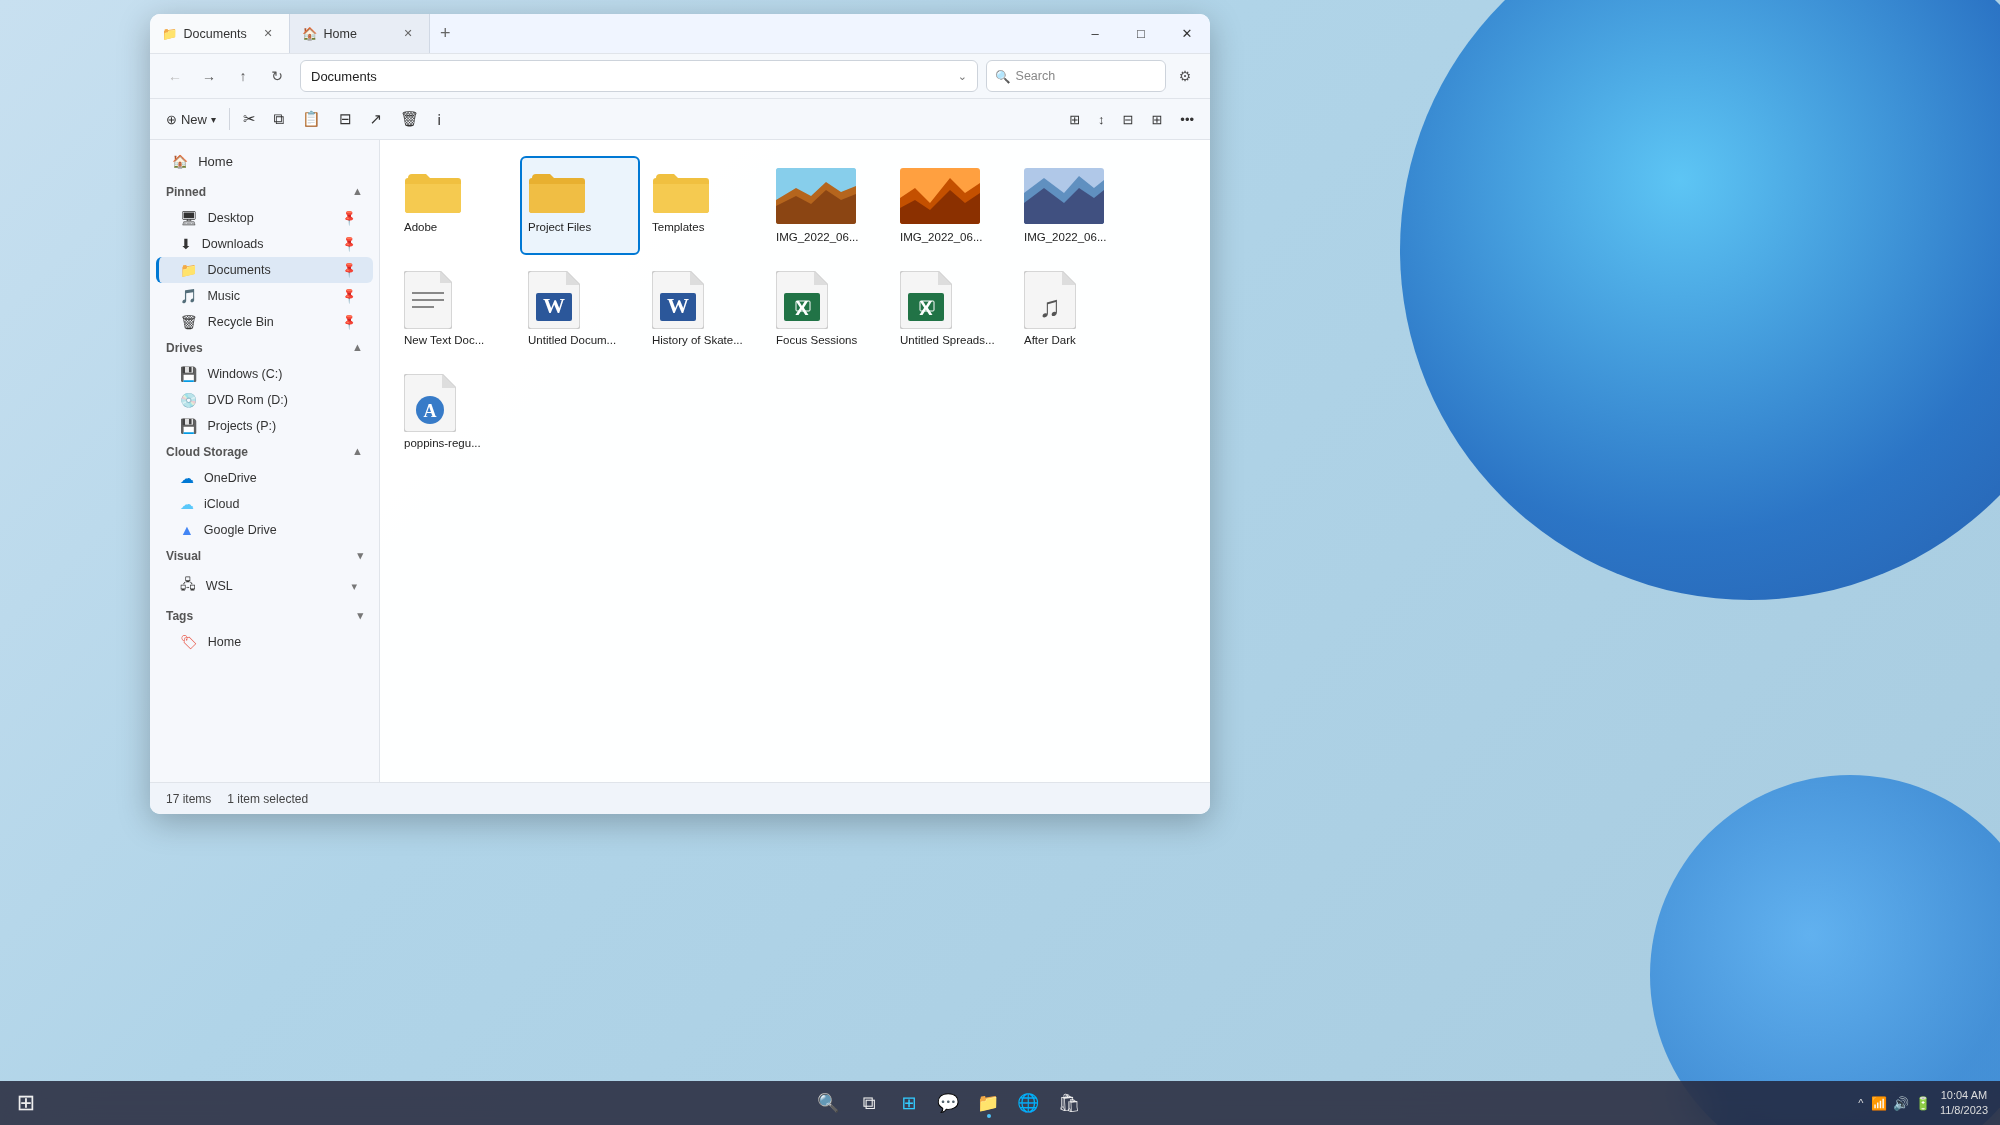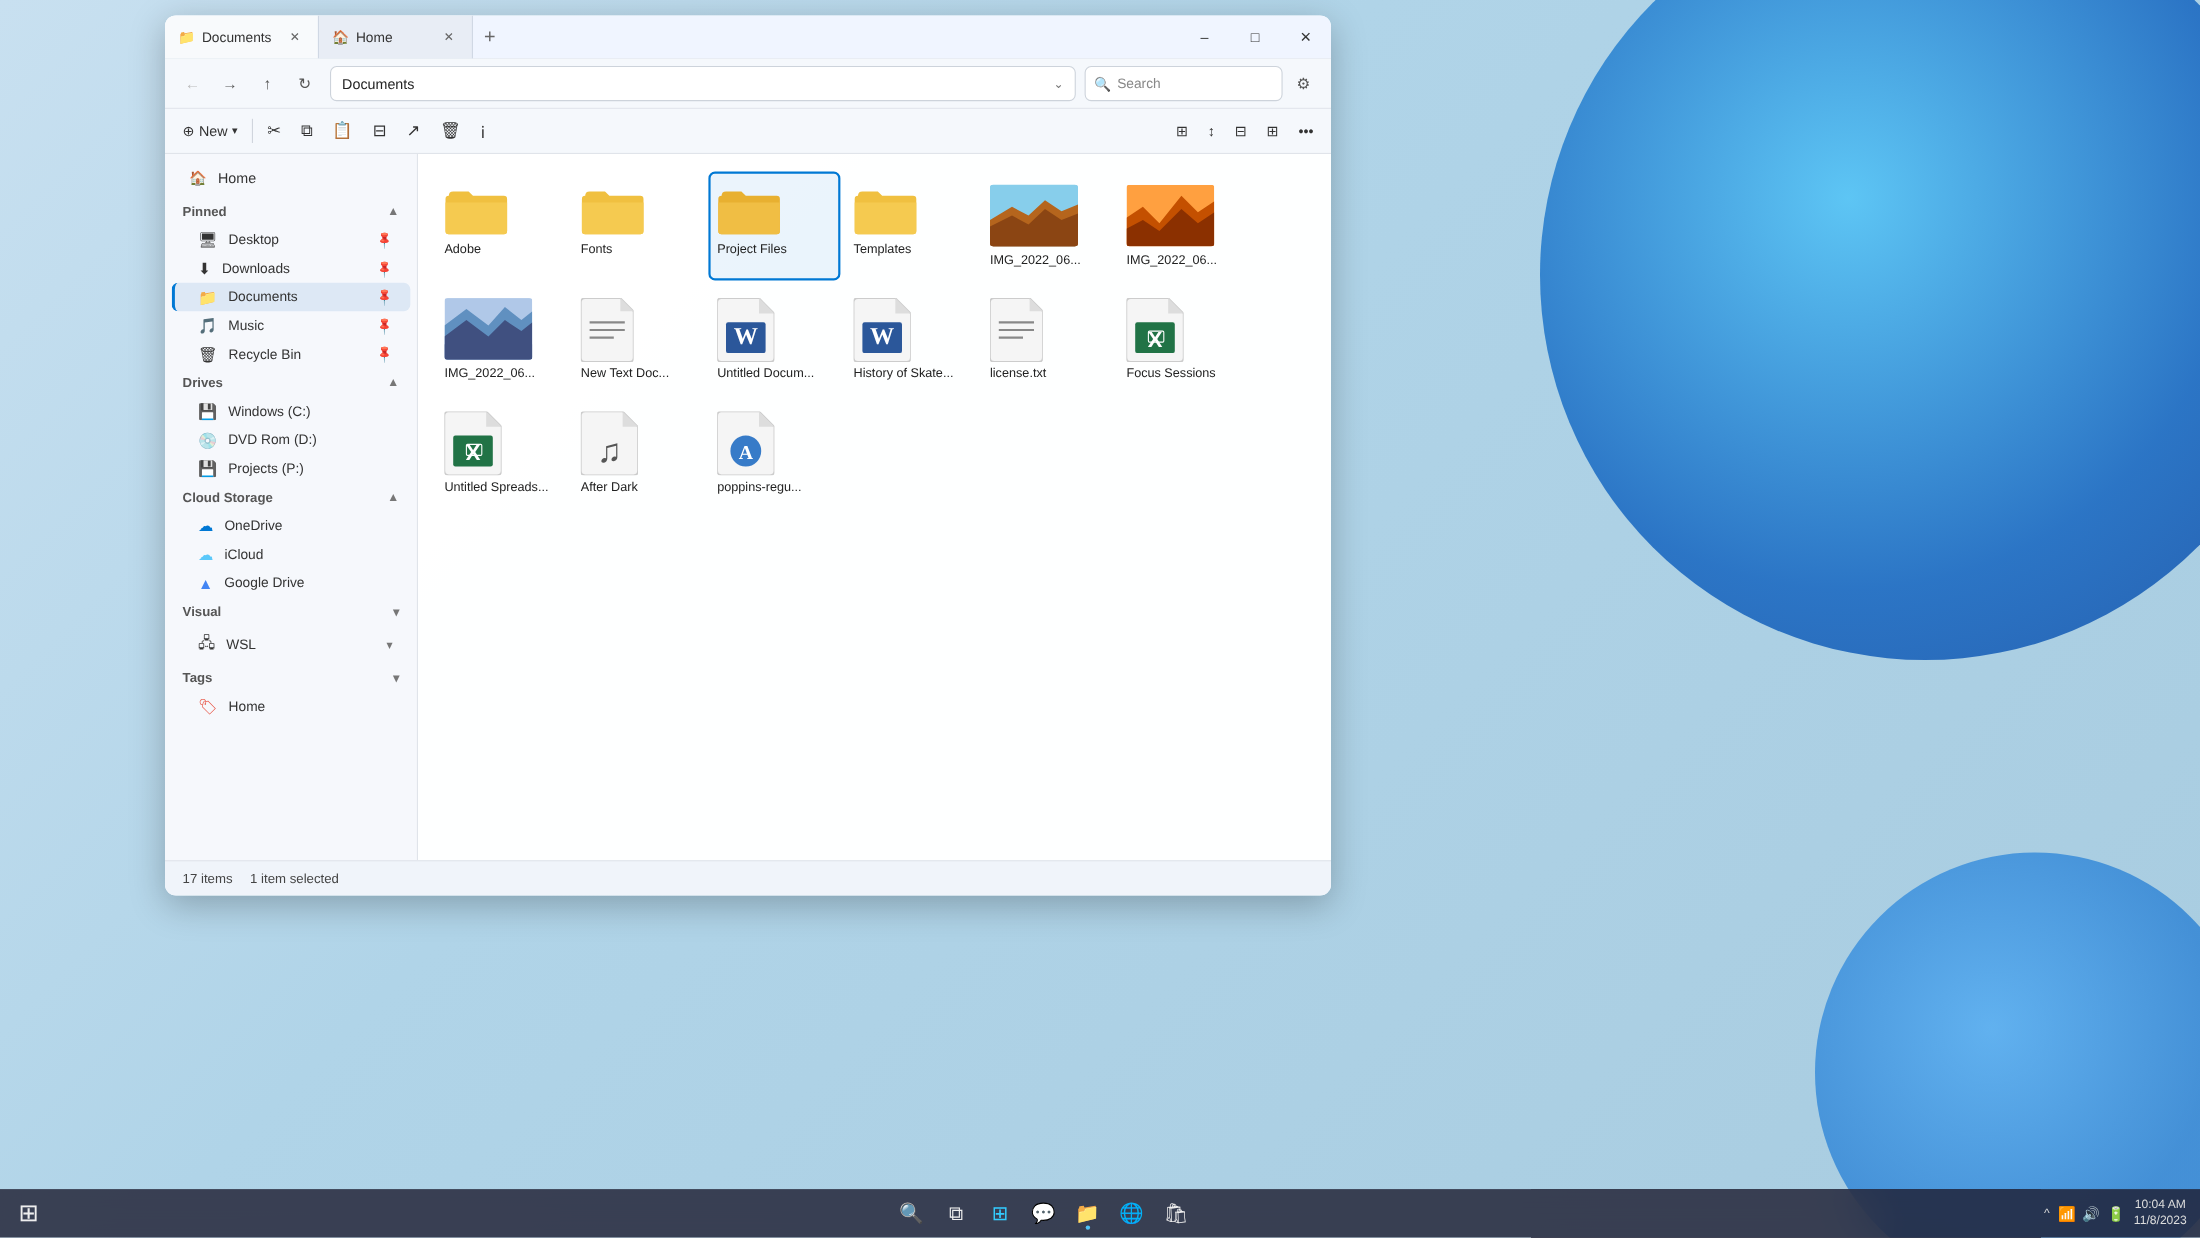--- a/index.html
+++ b/index.html
@@ -243,21 +243,21 @@
       gap: 10px;
       font-size: 13px;
       color: #333;
       cursor: pointer;
       border-radius: 6px;
       margin: 0 6px 4px;
     }
 
     .sidebar-section-header {
       display: flex;
-      align-items: center;
+      align-items: flex-start;
       padding: 6px 16px;
       font-size: 12px;
       font-weight: 600;
       color: #555;
       cursor: pointer;
       justify-content: space-between;
     }
     .sidebar-item {
       display: flex;
       align-items: center;
@@ -600,27 +600,20 @@
 
         <div class="file-item">
           <svg class="folder-svg" viewBox="0 0 58 46">
             <path d="M4 10 Q4 6 8 6 L22 6 L26 10 L54 10 Q57 10 57 13 L57 42 Q57 45 54 45 L4 45 Q1 45 1 42 L1 13 Q1 10 4 10Z" fill="#f0c040"></path>
             <path d="M1 16 L57 16 L57 42 Q57 45 54 45 L4 45 Q1 45 1 42Z" fill="#f5ca50"></path>
           </svg>
           <span class="file-name">Adobe</span>
         </div>
 
 
-        <div class="file-item">
-          <svg class="folder-svg" viewBox="0 0 58 46">
-            <path d="M4 10 Q4 6 8 6 L22 6 L26 10 L54 10 Q57 10 57 13 L57 42 Q57 45 54 45 L4 45 Q1 45 1 42 L1 13 Q1 10 4 10Z" fill="#f0c040"></path>
-            <path d="M1 16 L57 16 L57 42 Q57 45 54 45 L4 45 Q1 45 1 42Z" fill="#f5ca50"></path>
-          </svg>
-          <span class="file-name">Fonts</span>
-        </div>
 
         <div class="file-item selected">
           <svg class="folder-svg" viewBox="0 0 58 46">
             <path d="M4 10 Q4 6 8 6 L22 6 L26 10 L54 10 Q57 10 57 13 L57 42 Q57 45 54 45 L4 45 Q1 45 1 42 L1 13 Q1 10 4 10Z" fill="#e8b030"></path>
             <path d="M1 16 L57 16 L57 42 Q57 45 54 45 L4 45 Q1 45 1 42Z" fill="#f0be44"></path>
           </svg>
           <span class="file-name">Project Files</span>
         </div>
 
         <div class="file-item">
@@ -696,32 +689,20 @@
             <svg width="52" height="58" viewBox="0 0 52 58">
               <path d="M4 0 L38 0 L52 14 L52 54 Q52 58 48 58 L4 58 Q0 58 0 54 L0 4 Q0 0 4 0Z" fill="#f5f5f5" stroke="#ccc" stroke-width="1.5"></path>
               <path d="M38 0 L38 14 L52 14Z" fill="#ddd"></path>
               <rect x="8" y="22" width="36" height="28" rx="2" fill="#2b579a"></rect>
               <text x="26" y="42" text-anchor="middle" fill="white" font-family="serif" font-weight="bold" font-size="22">W</text>
             </svg>
           </div>
           <span class="file-name">History of Skate...</span>
         </div>
 
-        <div class="file-item">
-          <div style="width:48px;height:58px;margin-bottom:4px;">
-            <svg width="48" height="58" viewBox="0 0 48 58">
-              <path d="M4 0 L36 0 L48 12 L48 54 Q48 58 44 58 L4 58 Q0 58 0 54 L0 4 Q0 0 4 0Z" fill="#f5f5f5" stroke="#ccc" stroke-width="1.5"></path>
-              <path d="M36 0 L36 12 L48 12Z" fill="#ddd"></path>
-              <line x1="8" y1="22" x2="40" y2="22" stroke="#888" stroke-width="2"></line>
-              <line x1="8" y1="29" x2="40" y2="29" stroke="#888" stroke-width="2"></line>
-              <line x1="8" y1="36" x2="30" y2="36" stroke="#888" stroke-width="2"></line>
-            </svg>
-          </div>
-          <span class="file-name">license.txt</span>
-        </div>
 
         <div class="file-item">
           <div style="width:52px;height:58px;margin-bottom:4px;">
             <svg width="52" height="58" viewBox="0 0 52 58">
               <path d="M4 0 L38 0 L52 14 L52 54 Q52 58 48 58 L4 58 Q0 58 0 54 L0 4 Q0 0 4 0Z" fill="#f5f5f5" stroke="#ccc" stroke-width="1.5"></path>
               <path d="M38 0 L38 14 L52 14Z" fill="#ddd"></path>
               <rect x="8" y="22" width="36" height="28" rx="2" fill="#217346"></rect>
               <text x="26" y="44" text-anchor="middle" fill="white" font-family="sans-serif" font-weight="bold" font-size="20">X</text>
               <rect x="20" y="30" width="14" height="10" rx="1" fill="none" stroke="white" stroke-width="1"></rect>
             </svg>

